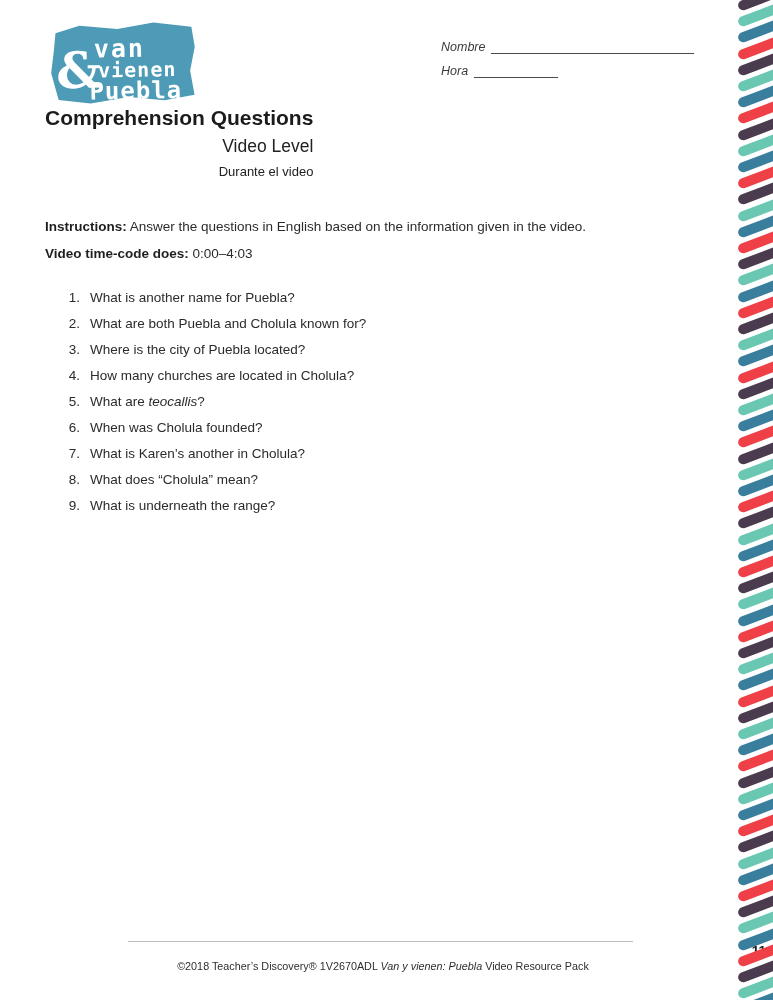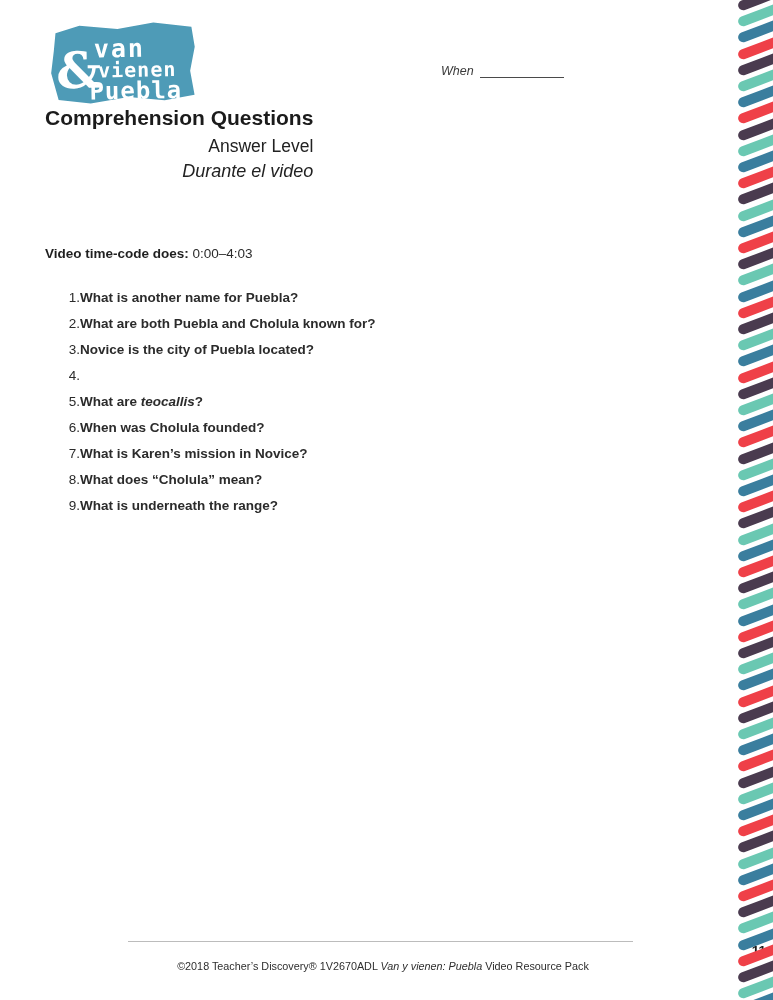--- a/index.html
+++ b/index.html
@@ -17,30 +17,30 @@
   .field{position:absolute;font-size:12.5px;font-style:italic;color:#3a3a3a;white-space:nowrap;}
   .field-nombre{left:441px;top:40px;}
   .field-hora{left:441px;top:64px;}
   .blank{display:inline-block;height:13px;border-bottom:1px solid #4a4a4a;margin-left:6px;vertical-align:bottom;}
   .blank-nombre{width:203px;}
   .blank-hora{width:84px;}
   
   .title-block{position:absolute;left:45px;top:105px;text-align:right;}
   .title-main{font-size:21px;font-weight:bold;line-height:26px;color:#1b1b1b;margin:0;}
   .title-level{font-size:17.5px;line-height:25px;margin-top:3px;color:#222;}
-  .title-sub{font-size:18px;line-height:25px;font-style:italic;color:#222;}
+  .title-sub{font-size:13px;line-height:25px;color:#222;}
   
   .instructions{position:absolute;left:45px;top:219px;font-size:13.5px;color:#2b2b2b;width:620px;}
   .timecode{position:absolute;left:45px;top:246px;font-size:13.5px;color:#2b2b2b;}
   .bold{font-weight:bold;color:#1f1f1f;}
   
   .questions{position:absolute;left:45px;top:290px;margin:0;padding:0;list-style:none;font-size:13.5px;color:#2b2b2b;}
   .questions li{display:flex;height:26px;align-items:flex-start;}
   .qnum{width:35px;text-align:right;flex:0 0 35px;}
-  .qtext{white-space:nowrap;font-weight:bold;}
+  .qtext{margin-left:10px;white-space:nowrap;}
   
   .footer-line{position:absolute;left:128px;top:941px;width:505px;height:0;border-top:1px solid #bcbcbc;}
   .page-number{position:absolute;left:0;top:943px;width:766px;text-align:right;font-size:13.5px;font-weight:bold;color:#1c1c1c;}
   .copyright{position:absolute;left:0;top:960px;width:766px;text-align:center;font-size:10.8px;color:#2e2e2e;}
   
   .stripes{position:absolute;top:0;right:0;width:55px;height:1000px;overflow:hidden;}
   .stripe{position:absolute;left:19px;width:45px;height:10px;border-radius:6px;transform:rotate(-21deg);}
 </style>
 </head>
 <body>
@@ -48,62 +48,70 @@
 <div class="page">
 
   <svg class="logo" viewBox="0 0 152 86">
     <path d="M10,12 L34,5 L72,9 L108,3 L146,8 L149,28 L144,52 L148,76 L118,81 L82,77 L44,83 L12,79 L5,52 L8,30 Z" fill="#4E9BB7"></path>
     <text class="amp" x="10" y="67" font-size="50">&amp;</text>
     <text x="48" y="37" font-size="25" letter-spacing="2">van</text>
     <text x="52" y="57" font-size="20" letter-spacing="1">vienen</text>
     <text x="43" y="79" font-size="24" letter-spacing="1">Puebla</text>
   </svg>
 
+  <div class="field field-nombre">
+    <span>Nombre</span><span class="blank blank-nombre"></span>
+  </div>
   <div class="field field-hora">
-    <span>When</span><span class="blank blank-hora"></span>
+    <span>Hora</span><span class="blank blank-hora"></span>
   </div>
 
   <div class="title-block">
     <div class="title-main">Comprehension Questions</div>
-    <div class="title-level">Answer Level</div>
+    <div class="title-level">Video Level</div>
     <div class="title-sub">Durante el video</div>
   </div>
 
+  <div class="instructions">
+    <span class="bold">Instructions:</span>
+    <span>Answer the questions in English based on the information given in the video.</span>
+  </div>
   <div class="timecode">
     <span class="bold">Video time-code does:</span>
     <span>0:00–4:03</span>
   </div>
 
   <ol class="questions">
       <li>
         <span class="qnum">1.</span>
         <span class="qtext"><span>What is another name for Puebla?</span></span>
       </li>
       <li>
         <span class="qnum">2.</span>
         <span class="qtext"><span>What are both Puebla and Cholula known for?</span></span>
       </li>
       <li>
         <span class="qnum">3.</span>
-        <span class="qtext"><span>Novice is the city of Puebla located?</span></span>
+        <span class="qtext"><span>Where is the city of Puebla located?</span></span>
       </li>
       <li>
         <span class="qnum">4.</span>
+        <span class="qtext"><span>How many churches are located in Cholula?</span></span>
       </li>
       <li>
         <span class="qnum">5.</span>
         <span class="qtext"><span>What are </span><span class="it">teocallis</span><span>?</span></span>
       </li>
       <li>
         <span class="qnum">6.</span>
         <span class="qtext"><span>When was Cholula founded?</span></span>
       </li>
       <li>
         <span class="qnum">7.</span>
-        <span class="qtext"><span>What is Karen’s mission in Novice?</span></span>
+        <span class="qtext"><span>What is Karen’s another in Cholula?</span></span>
       </li>
       <li>
         <span class="qnum">8.</span>
         <span class="qtext"><span>What does “Cholula” mean?</span></span>
       </li>
       <li>
         <span class="qnum">9.</span>
         <span class="qtext"><span>What is underneath the range?</span></span>
       </li>
     </ol>

